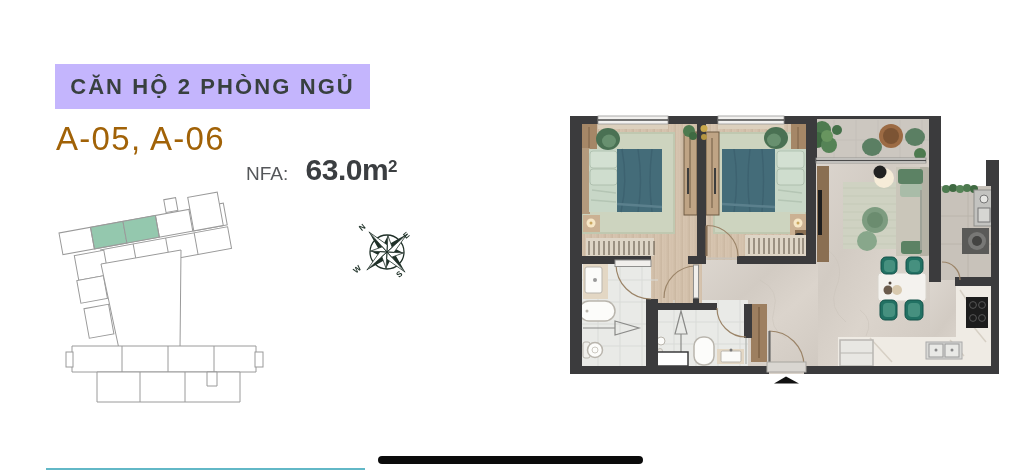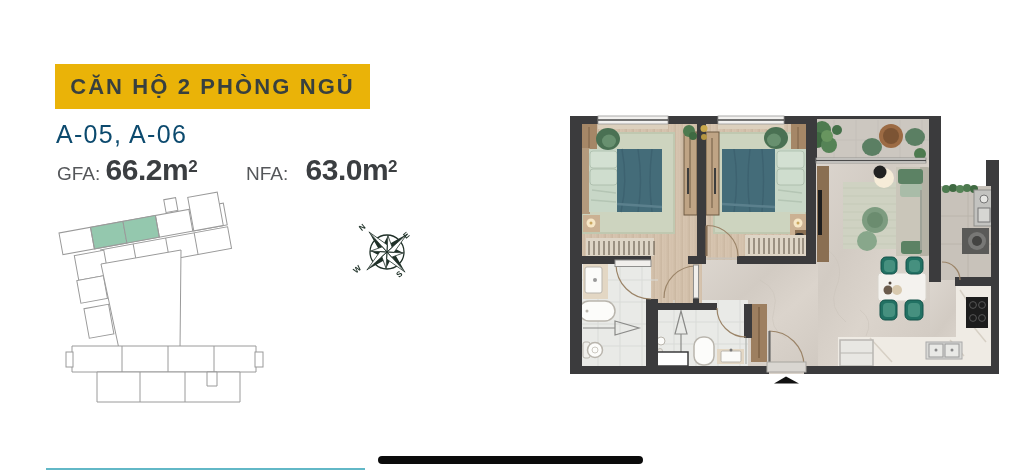--- a/index.html
+++ b/index.html
@@ -1,38 +1,37 @@
 <!DOCTYPE html>
 <html><head>
 <meta charset="utf-8">
 <style>
   html,body{margin:0;padding:0;background:#ffffff;}
   #page{position:relative;width:1024px;height:473px;background:#ffffff;overflow:hidden;
         font-family:"Liberation Sans", sans-serif;}
-  .banner{position:absolute;left:55px;top:64px;width:315px;height:45px;background:#eab308;
+  .banner{position:absolute;left:55px;top:64px;width:315px;height:45px;background:#c4b5fd;
           display:flex;align-items:center;justify-content:center;}
   .banner span{font-size:22px;font-weight:bold;color:#38403f;letter-spacing:2.1px;}
-  .unitno{position:absolute;left:56px;top:120px;font-size:25px;color:#0c4a6e;letter-spacing:1.3px;font-weight:normal;}
+  .unitno{position:absolute;left:56px;top:120px;font-size:33px;color:#a16207;letter-spacing:1.3px;font-weight:normal;}
   .gfa{position:absolute;left:57px;top:153px;color:#55575a;font-size:19px;}
   .gfa b{font-size:30px;color:#3b3e41;letter-spacing:-0.5px;}
   .gfa sup{font-size:17px;font-weight:bold;color:#3b3e41;vertical-align:8px;}
   .nfa{position:absolute;left:246px;top:153px;color:#55575a;font-size:19px;}
   .nfa b{font-size:30px;color:#3b3e41;letter-spacing:-0.5px;margin-left:12px;}
   .nfa sup{font-size:17px;font-weight:bold;color:#3b3e41;vertical-align:8px;}
   .tealline{position:absolute;left:46px;top:468px;width:319px;height:2px;background:#62b8c7;}
   .blackbar{position:absolute;left:378px;top:456px;width:265px;height:8px;background:#0b0b0b;border-radius:4px;}
 </style>
 </head>
 <body>
 <div id="page">
   <div class="banner">
       <span>CĂN HỘ 2 PHÒNG NGỦ</span>
     </div>
   <div class="unitno">A-05, A-06</div>
-  <div class="gfa">GFA:&nbsp;<b>66.2m<sup>2</sup></b></div>
   <div class="nfa">NFA:&nbsp;<b>63.0m<sup>2</sup></b></div>
   <div class="tealline"></div>
   <div class="blackbar"></div>
   <svg id="art" width="1024" height="473" viewBox="0 0 1024 473" style="position:absolute;left:0;top:0;">
 
     <g stroke="#9a9a9a" stroke-width="1" fill="#ffffff">
       <g transform="rotate(-10.3 59 233)">
 
         <rect x="59" y="233" width="167" height="22"></rect>
         <rect x="91" y="233" width="33" height="22" fill="#94c8ae"></rect>

